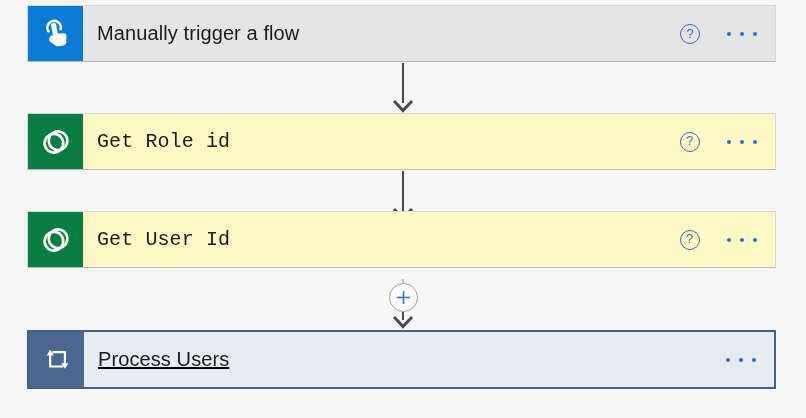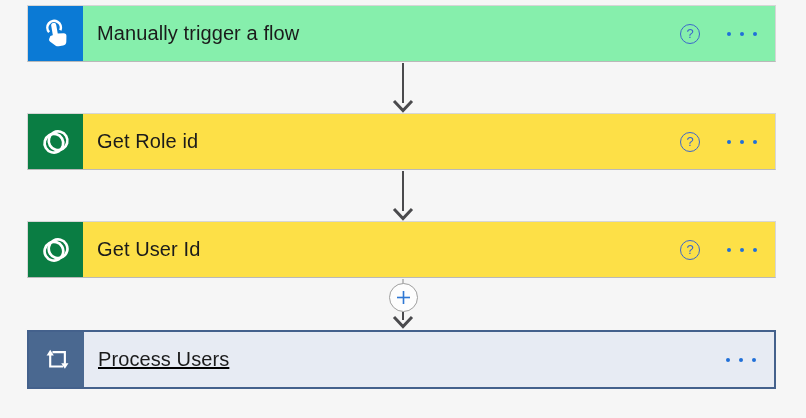--- a/index.html
+++ b/index.html
@@ -12,22 +12,22 @@
     display:flex;box-sizing:border-box;
     border:1px solid #d6d6d6;border-bottom-color:#b9b9b9;
     background:#fff;cursor:pointer;
   }
   .card.selected{border:2px solid #44618c;height:59px;text-decoration:underline;}
   .icon-box{flex:0 0 55px;display:flex;align-items:center;justify-content:center;}
   .icon-box.trigger{background:#0b7ad5;}
   .icon-box.dataverse{background:#0a7d43;}
   .icon-box.scope{background:#4a6890;}
   .hd{flex:1;display:flex;align-items:center;padding:0 18px 0 14px;}
-  .hd.trigger{background:#86efac;}
-  .hd.dataverse{background:#fde047;}
+  .hd.trigger{background:#e5e5e5;}
+  .hd.dataverse{background:#fef9c3;font-family:Liberation Mono, monospace;}
   .hd.scope{background:#e7ebf3;}
   .label{flex:1;font-size:20px;color:#1b1b1b;letter-spacing:.1px;white-space:nowrap;overflow:hidden;}
   .actions{display:flex;align-items:center;gap:27px;}
   .help{
     width:20px;height:20px;border:1.5px solid #3c67cb;border-radius:50%;
     color:#3c67cb;font-size:13px;line-height:1;display:flex;align-items:center;justify-content:center;
     box-sizing:border-box;cursor:pointer;background:transparent;
   }
   .dots{display:flex;gap:9px;cursor:pointer;padding:4px 0;}
   .dots i{width:4px;height:4px;border-radius:50%;background:#2070d8;display:block;}
@@ -106,21 +106,21 @@
           </div>
         <div class="dots">
             <i></i>
             <i></i>
             <i></i>
           </div>
       </div>
     </div>
   </div>
 
-  <div class="card" style="top:221px">
+  <div class="card" style="top:211px">
     <div class="icon-box dataverse">
       <svg width="34" height="34" viewBox="0 0 24 24">
         <g fill="none" stroke="#fff" stroke-width="1.9" transform="rotate(-30 12 12)">
           <circle cx="10.3" cy="12" r="6.6"></circle>
           <circle cx="13.7" cy="12" r="6.6"></circle>
         </g>
       </svg>
     </div>
     <div class="hd dataverse">
       <span class="label">Get User Id</span>

